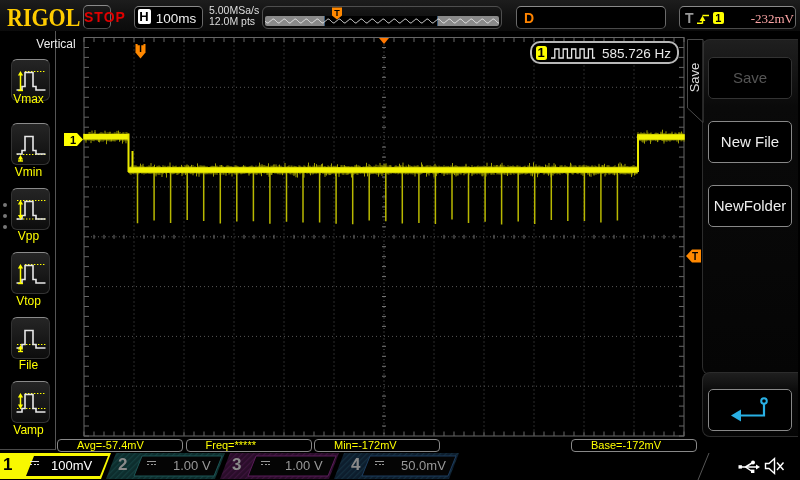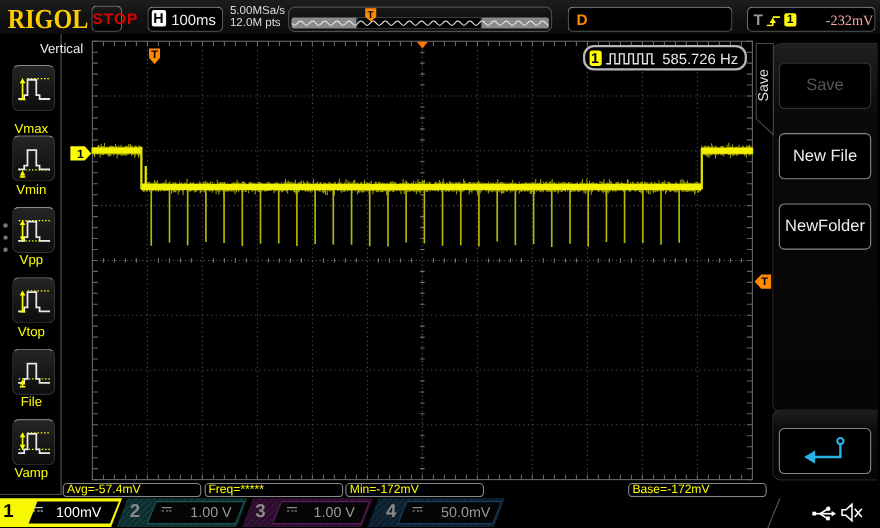--- a/index.html
+++ b/index.html
@@ -48,21 +48,21 @@
 background:linear-gradient(#1f1f1f,#0a0a0a 20%, #050505);border:1px solid #2c2c2c;border-right:none;box-sizing:border-box;}
 #rgroup2{position:absolute;left:14px;top:341px;width:96px;height:65px;border-radius:8px 0 0 8px;
 background:linear-gradient(#1f1f1f,#0a0a0a 30%, #050505);border:1px solid #2c2c2c;border-right:none;box-sizing:border-box;}
 .rbtn{position:absolute;left:20px;width:84px;height:42px;border-radius:5px;background:#000;
 box-sizing:border-box;text-align:center;}
 .rbtn.en{border:1px solid #888;color:#eee;}
 .rbtn.dis{border:1px solid #333;color:#555;}
 .rbtn span{position:absolute;left:0;width:100%;top:11px;font-size:15px;text-align:center;}
 
 .mbox{position:absolute;top:439px;height:13px;width:126px;background:#000;border:1px solid #888;
-border-radius:4px;box-sizing:border-box;color:#ff0;font-size:11px;line-height:11px;padding-left:3px;}
+border-radius:4px;box-sizing:border-box;color:#ff0;font-size:11px;line-height:11px;padding-left:19px;}
 
 #chbar{position:absolute;left:0;top:452px;width:800px;height:28px;background:#000;}
 .chnum{position:absolute;top:3px;font-size:17px;font-weight:bold;}
 .cpl{position:absolute;width:9px;height:7px;}
 .cpl .l1{position:absolute;left:0;top:1px;width:9px;height:1px;}
 .cpl .l2{position:absolute;left:0;top:4px;width:2px;height:1px;}
 .cpl .l3{position:absolute;left:3.5px;top:4px;width:2px;height:1px;}
 .cpl .l4{position:absolute;left:7px;top:4px;width:2px;height:1px;}
 </style></head>
 <body>
@@ -141,21 +141,21 @@
   <div id="vertlab">Vertical</div>
   <div class="lbtn" style="top:27.5px">
         <svg width="36" height="38" viewBox="0 0 36 38" style="position:absolute;left:1px;top:1px">
           <line x1="12" y1="10.5" x2="33" y2="10.5" stroke="#ff0" stroke-width="1.2" stroke-dasharray="1.4 1.6"></line>
           <path d="M3.5 29h5.5v-3.5h3v-14h8v14h3v3.5h9.5" stroke="#e8e8e8" stroke-width="1.6" fill="none"></path>
           <line x1="7.5" y1="13.0" x2="7.5" y2="29.5" stroke="#ff0" stroke-width="1.5"></line>
           <path d="M7.5 10.0l-2.6 4.6h5.2z" fill="#ff0"></path>
           <line x1="5.0" y1="29.5" x2="10.0" y2="29.5" stroke="#ff0" stroke-width="1.4"></line>
         </svg>
       </div>
-      <div class="llab" style="top:79px">Vmax</div>
+      <div class="llab" style="top:61px">Vmax</div>
   <div class="lbtn" style="top:92px">
         <svg width="36" height="38" viewBox="0 0 36 38" style="position:absolute;left:1px;top:1px">
           <line x1="4" y1="29.5" x2="33" y2="29.5" stroke="#ff0" stroke-width="1.2" stroke-dasharray="1.4 1.6"></line>
           <path d="M3.5 29h5.5v-3.5h3v-14h8v14h3v3.5h9.5" stroke="#e8e8e8" stroke-width="1.6" fill="none"></path>
           <line x1="7.5" y1="33.0" x2="7.5" y2="36" stroke="#ff0" stroke-width="1.5"></line>
           <path d="M7.5 30.0l-2.6 4.6h5.2z" fill="#ff0"></path>
           <line x1="5.0" y1="36" x2="10.0" y2="36" stroke="#ff0" stroke-width="1.4"></line>
         </svg>
       </div>
       <div class="llab" style="top:133.5px">Vmin</div>

